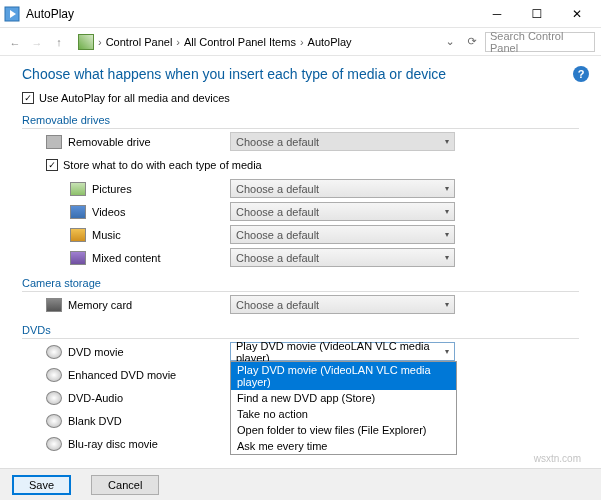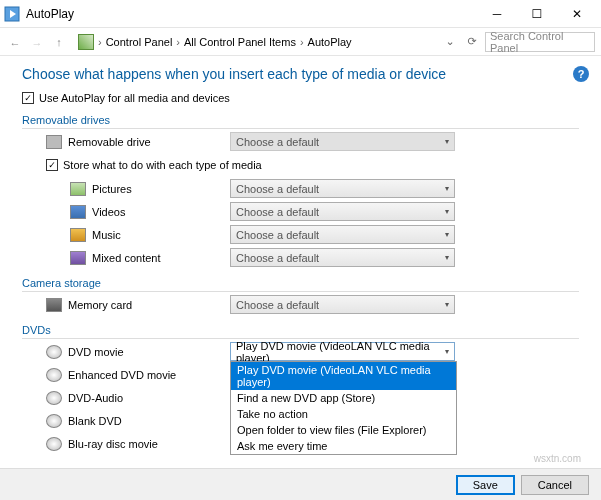--- a/index.html
+++ b/index.html
@@ -32,21 +32,21 @@
 .rowicon.mem { background: linear-gradient(#888,#555); }
 .rowicon.dvd { background: radial-gradient(#fff,#bbb); border-radius: 50%; }
 .rowlabel { width: 138px; font-size: 11px; }
 .dropdown { width: 225px; height: 19px; border: 1px solid #adadad; background: linear-gradient(#f5f5f5,#e5e5e5); display: flex; align-items: center; padding: 0 5px; font-size: 11px; color: #555; position: relative; margin-left: 24px; }
 .dropdown.empty { background: #e1e1e1; border-color: #c8c8c8; }
 .dropdown .arrow { margin-left: auto; font-size: 8px; color: #555; }
 .dropdown.open { background: #fff; color: #000; border-color: #7aa7d0; }
 .menu { position: absolute; left: -1px; top: 18px; width: 227px; background: #fff; border: 1px solid #999; z-index: 10; }
 .menu .mi { padding: 2px 6px; font-size: 11px; color: #000; }
 .menu .mi.sel { background: #0078d7; color: #fff; }
-.footer { position: absolute; bottom: 0; left: 0; right: 0; height: 32px; background: #f0f0f0; border-top: 1px solid #ddd; display: flex; align-items: center; justify-content: flex-end; padding: 0 12px; gap: 6px; }
+.footer { position: absolute; bottom: 0; left: 0; right: 0; height: 32px; background: #f0f0f0; border-top: 1px solid #ddd; display: flex; align-items: center; justify-content: flex-start; padding: 0 12px; gap: 20px; }
 .btn { padding: 3px 16px; font-size: 11px; background: #e1e1e1; border: 1px solid #adadad; }
 .btn.primary { border: 2px solid #0078d7; background: #e5f1fb; padding: 2px 15px; }
 .watermark { position: absolute; right: 20px; bottom: 36px; font-size: 10px; color: #aaa; opacity: 0.7; }
 </style>
 </head>
 <body>
 
 <div class="titlebar">
   <svg class="icon" viewBox="0 0 16 16">
       <rect x="1" y="1" width="14" height="14" fill="#5aa0e0" stroke="#2a70b0"></rect>

